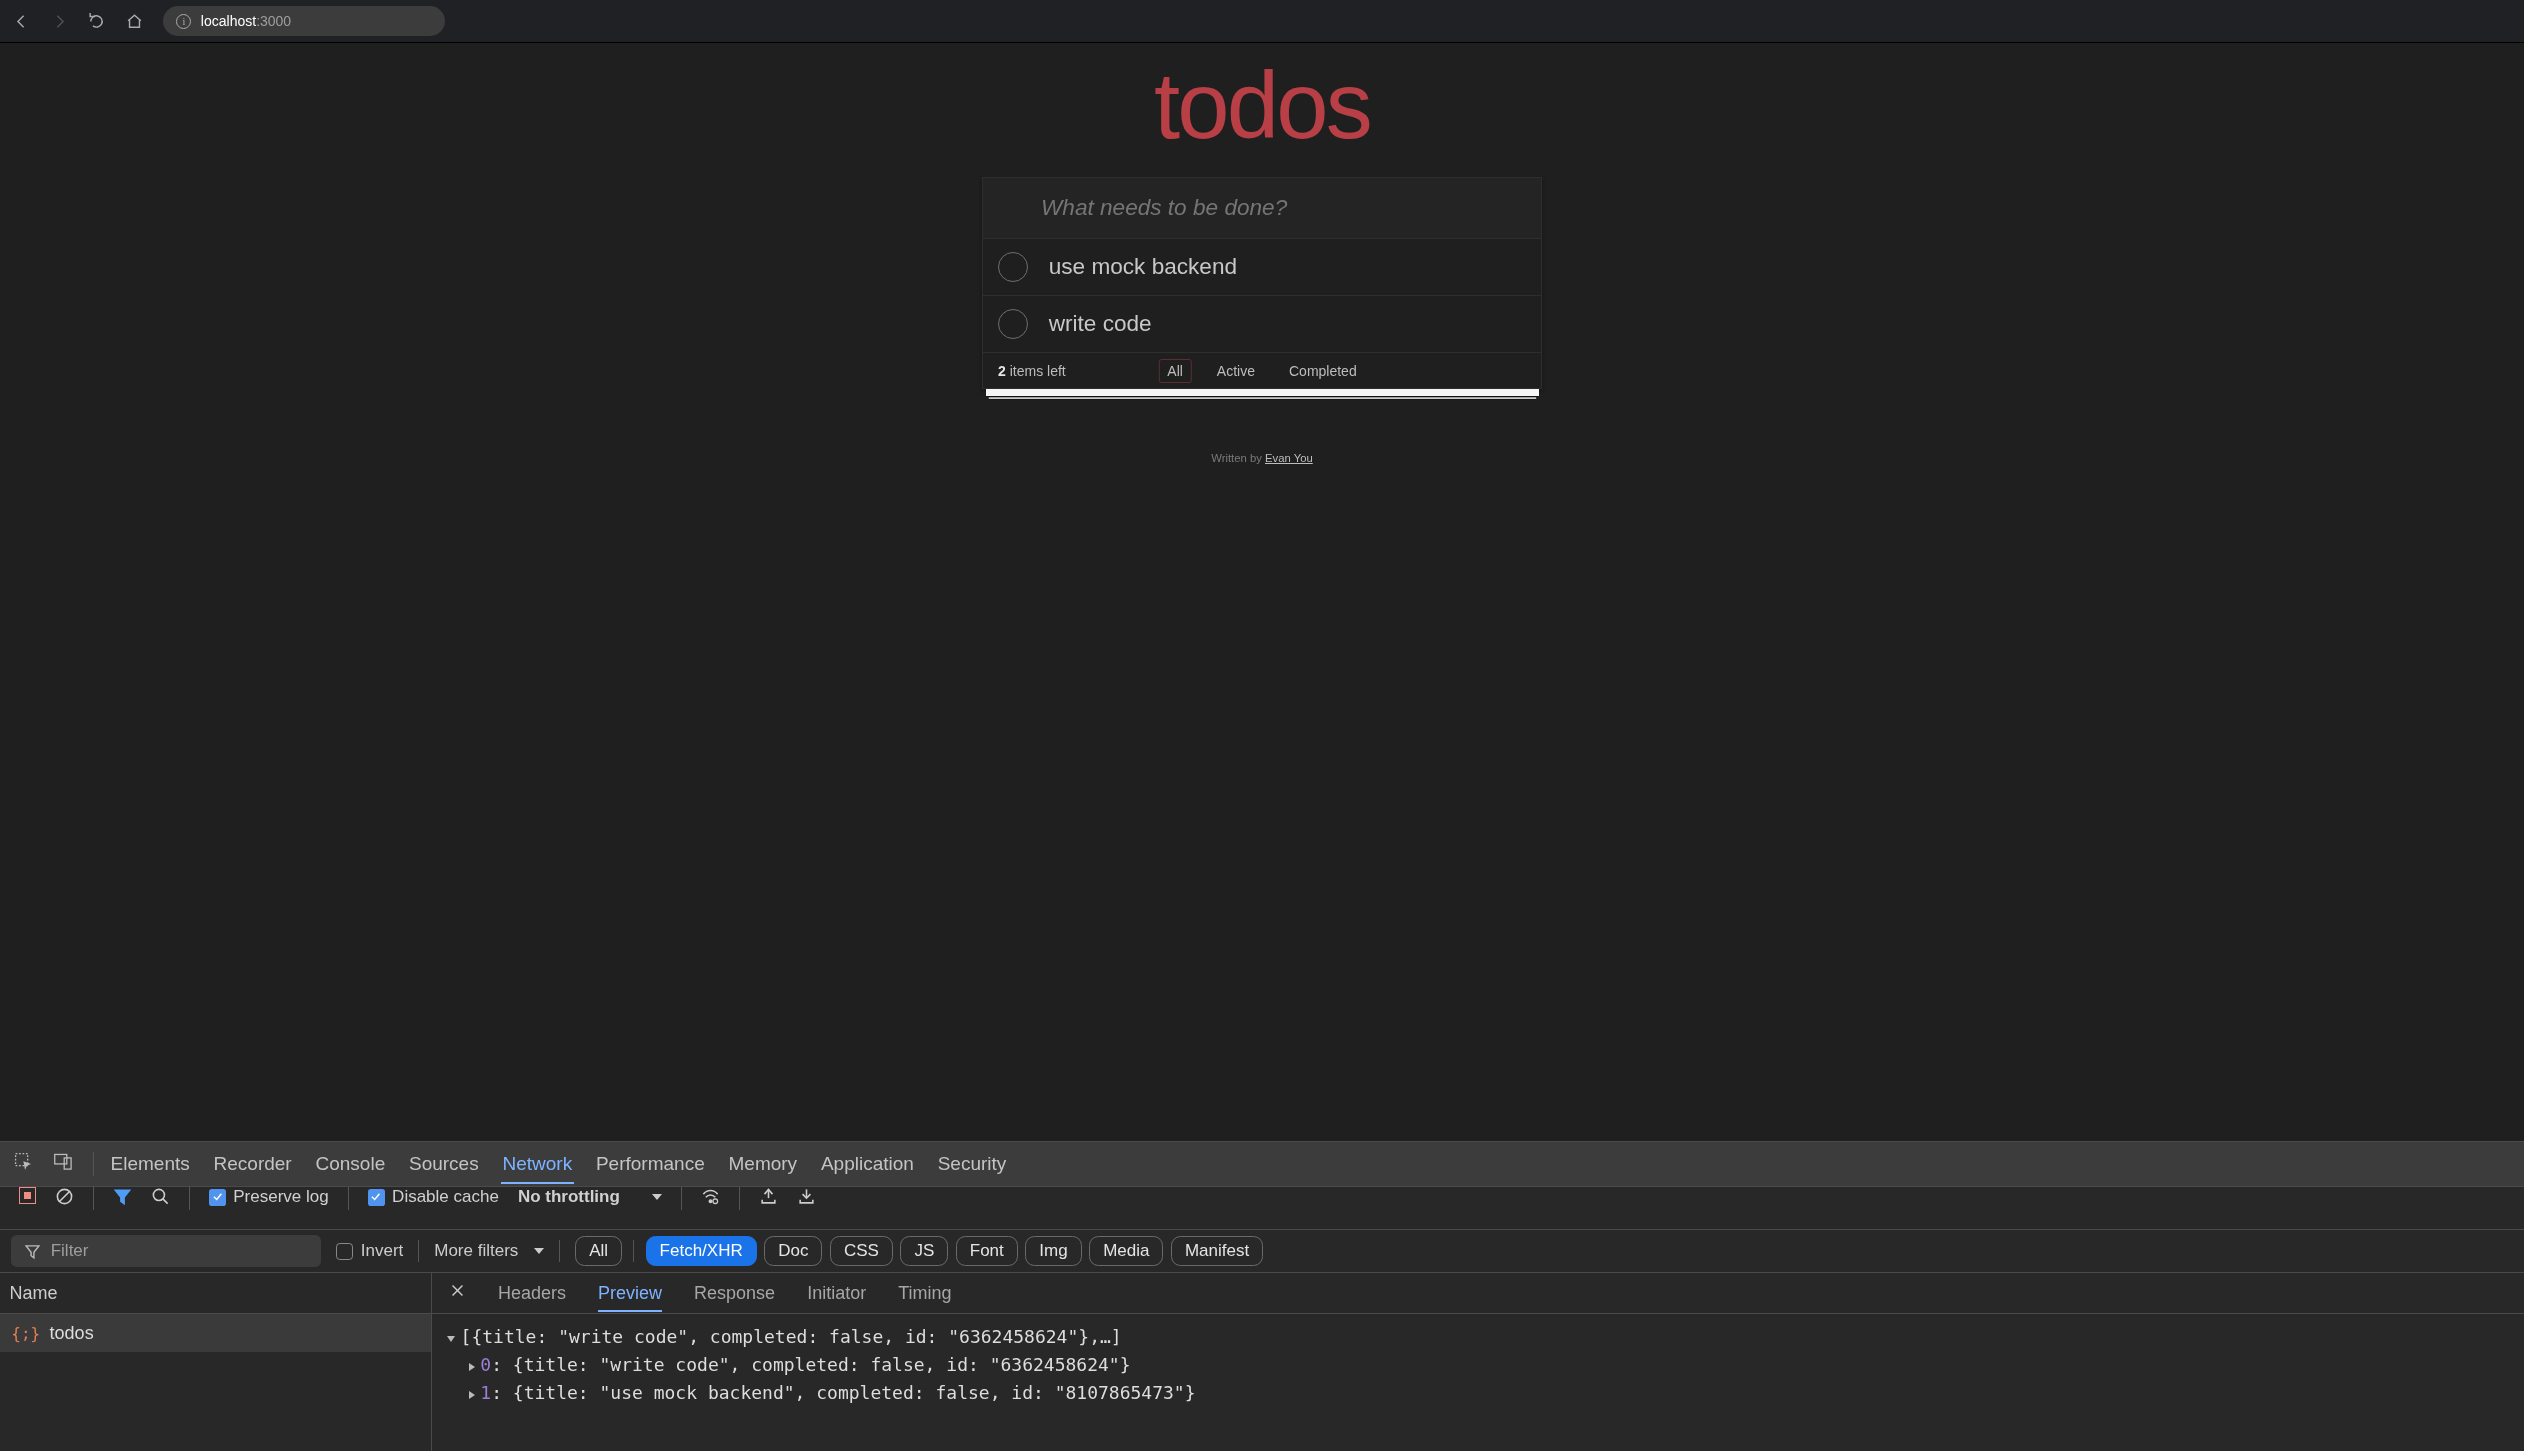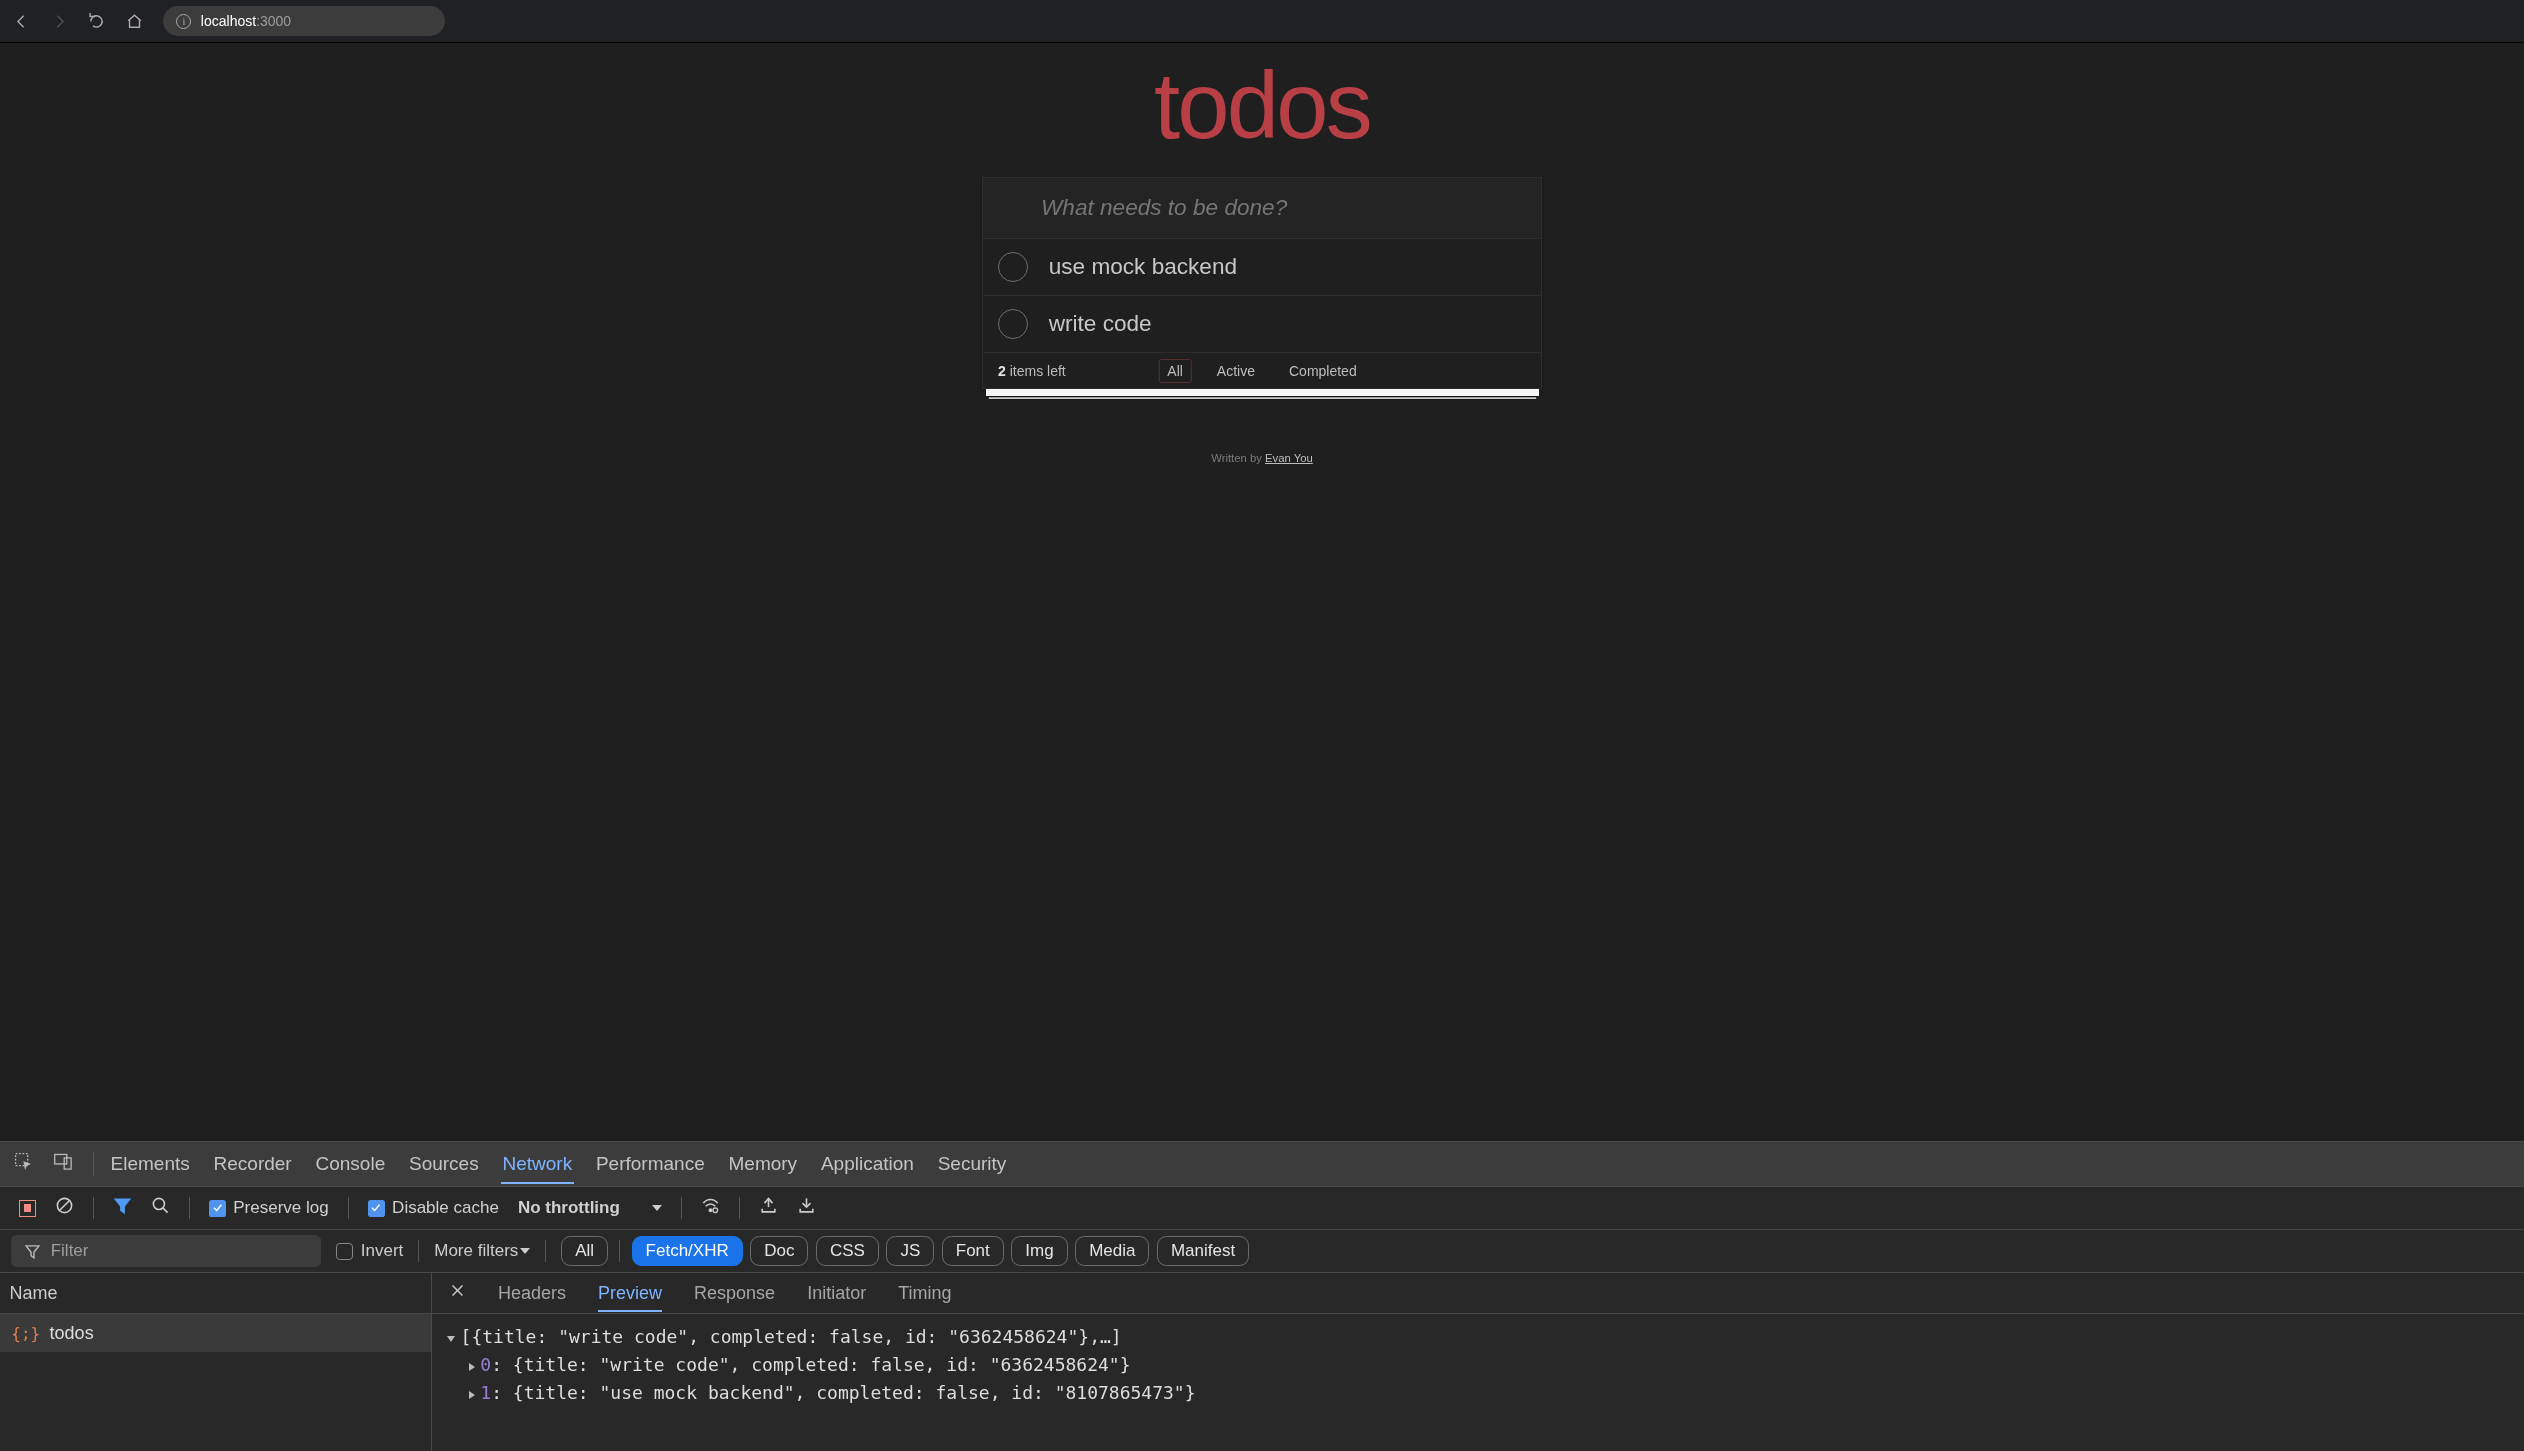--- a/index.html
+++ b/index.html
@@ -38,21 +38,21 @@
   
   .devtools { height: 310px; background:#282828; border-top:0.9px solid #4a4a4a; display:flex; flex-direction:column; font-family: "Helvetica Neue", Arial, sans-serif; }
   
   .dt-tabs { display:flex; align-items:center; height:45px; background:#3c3c3c; padding:0 13px; gap:20px; font-size:19px; color:#c4c4c4; border-bottom:0.9px solid #4a4a4a; }
   .dt-tabs .dt-tab { padding: 9.4px 1.9px; cursor:pointer; }
   .dt-tabs .dt-tab.active { color:#7fb3ff; border-bottom:2.8px solid #7fb3ff; padding-bottom:6.6px; }
   .dt-leading-icons { display:flex; gap:19px; margin-right:5.6px; }
   .dt-leading-icons svg { width:20.7px; height:20.7px; stroke:#bbb; fill:none; stroke-width:1.5; }
   .dt-sep { width:0.9px; height:24.4px; background:#555; margin:0 -5.6px; }
   
-  .dt-toolbar { display:flex; align-items:center; height:43px; background:#282828; padding:0 15px 0 19px; gap:19px; font-size:17px; color:#d0d0d0; border-bottom:0.9px solid #4a4a4a; }
+  .dt-toolbar { display:flex; align-items:flex-start; height:43px; background:#282828; padding:0 15px 0 19px; gap:19px; font-size:17px; color:#d0d0d0; border-bottom:0.9px solid #4a4a4a; }
   .rec-btn { width:17px; height:17px; border:1.9px solid #f28b82; display:flex; align-items:center; justify-content:center; }
   .rec-btn .sq { width:7.5px; height:7.5px; background:#f28b82; }
   .tb-icon svg { width:19px; height:19px; stroke:#ccc; fill:none; stroke-width:2; }
   .funnel svg { fill:#4f9cf7; stroke:#4f9cf7; }
   .tb-sep { width:0.9px; height:22.6px; background:#555; }
   .chk { width:17px; height:17px; background:#5094f0; border-radius:2.8px; display:inline-flex; align-items:center; justify-content:center; margin-right:7.5px; vertical-align:middle; flex-shrink:0;}
   .chk svg { width:11.3px; height:11.3px; stroke:#fff; stroke-width:3; fill:none; }
   .throttle { display:flex; align-items:center; gap:32px;font-weight:bold; }
   .caret-down { width:0; height:0; border-left:5.6px solid transparent; border-right:5.6px solid transparent; border-top:6.6px solid #ccc; }
   
@@ -256,21 +256,21 @@
       <svg viewBox="0 0 24 24">
           <path d="M3 4 H21 L14 13 V21 L10 18 V13 Z"></path>
         </svg>
       <span>Filter</span>
     </div>
     <label style="display:flex;align-items:center">
       <span class="chk-empty"></span>
         <span>Invert</span>
     </label>
     <span class="tb-sep"></span>
-    <span style="display:flex;align-items:center;gap:2px">
+    <span style="display:flex;align-items:center;gap:16px">
       <span>More filters</span>
       <span class="caret-down"></span>
     </span>
     <span class="tb-sep"></span>
     <div class="pill-group">
       <span class="pill">All</span>
       <span class="pill-sep"></span>
       <span class="pill active">Fetch/XHR</span>
       <span class="pill">Doc</span>
       <span class="pill">CSS</span>

